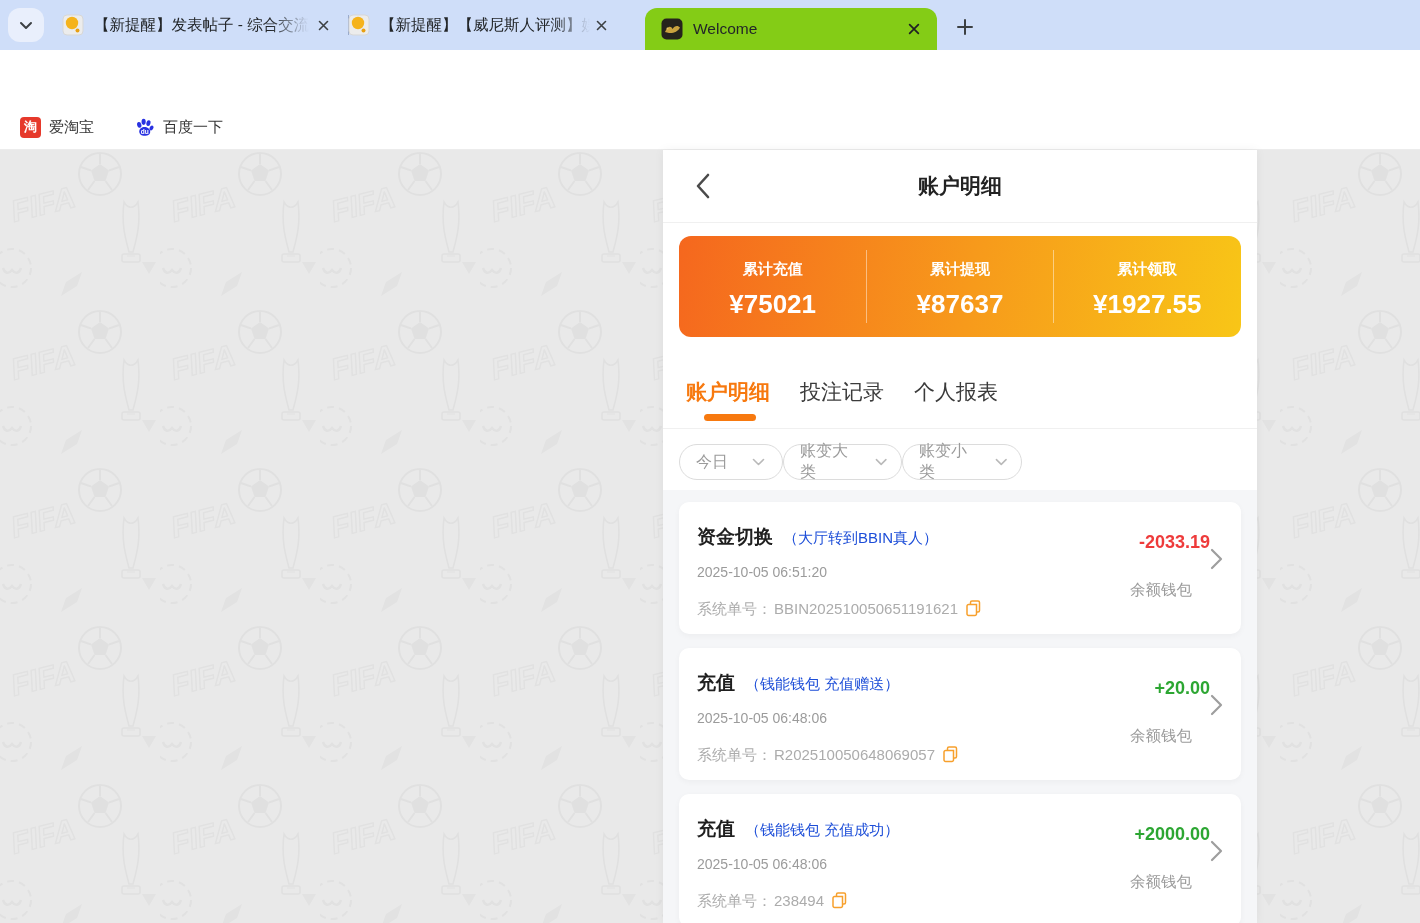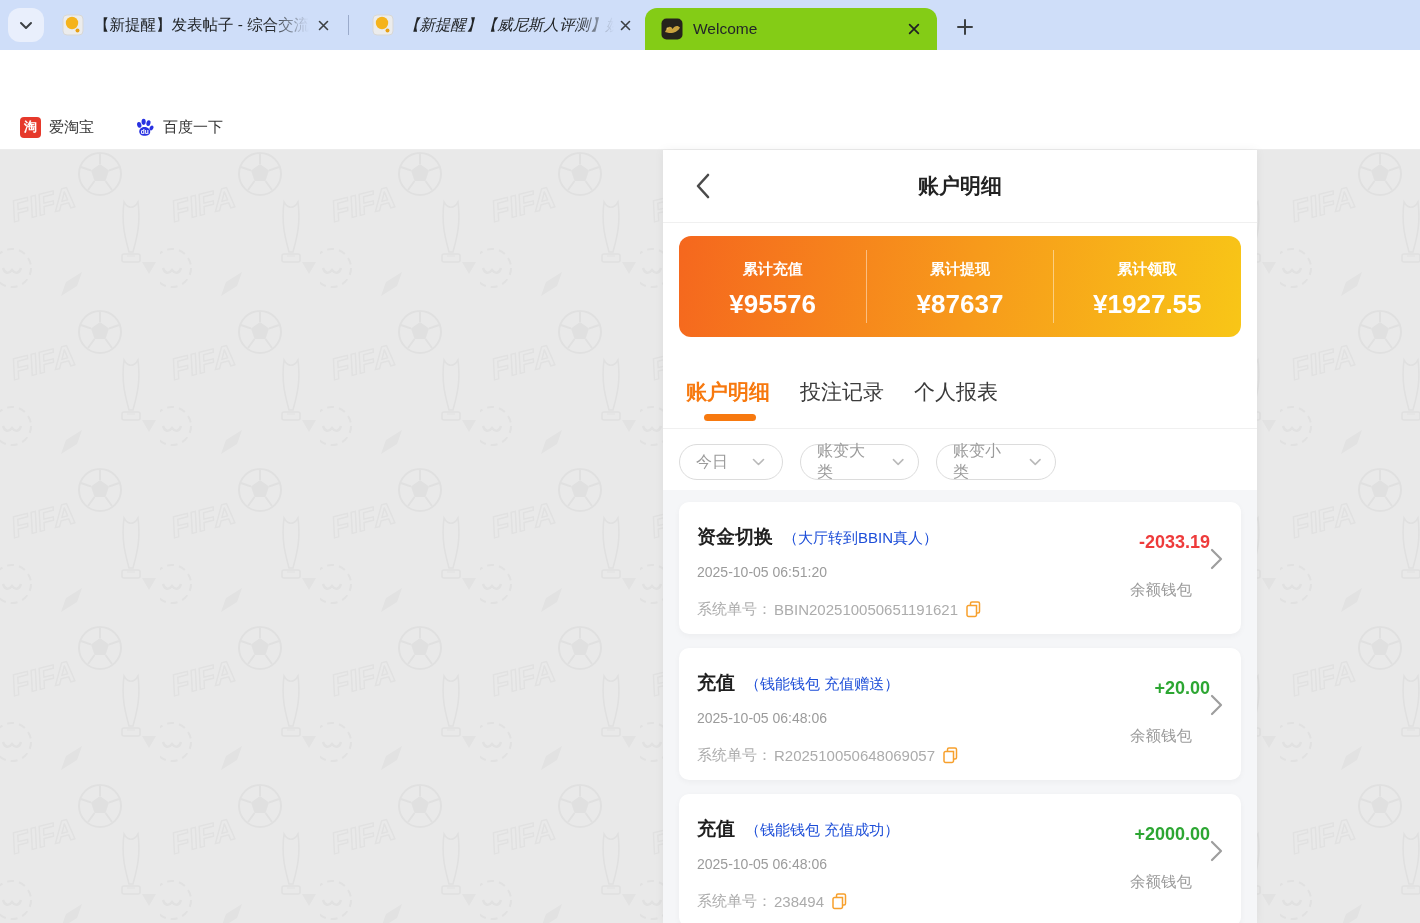--- a/index.html
+++ b/index.html
@@ -11,21 +11,21 @@
   
   .tabbar { left:0; top:0; width:1420px; height:50px; background:#cfdef9; }
   .collapse-btn { left:8px; top:8px; width:36px; height:34px; border-radius:12px;
                   background:#e9effc; display:flex; align-items:center; justify-content:center; cursor:pointer; }
   .btab { top:0; height:50px; display:flex; align-items:center; }
   .btab .fav { width:22px; height:22px; flex:0 0 22px; }
   .btab-title { font-size:15.5px; color:#232629; margin-left:10px; white-space:nowrap; overflow:hidden;
                 -webkit-mask-image:linear-gradient(90deg,#000 82%,transparent);
                 mask-image:linear-gradient(90deg,#000 82%,transparent); }
   .tab1 { left:52px; width:294px; padding-left:10px; }
-  .tab2 { left:360px; width:288px; padding-left:12px;font-style:italic; }
+  .tab2 { left:336px; width:288px; padding-left:12px; }
   .tab-sep { left:348px; top:15px; width:1px; height:20px; background:rgba(70,90,130,.38); }
   .tab-close { margin-left:auto; margin-right:12px; width:22px; height:22px; border-radius:50%;
                display:flex; align-items:center; justify-content:center; cursor:pointer; flex:0 0 22px; }
   .tab-active { left:645px; width:292px; top:8px; height:42px; background:#84cc16;
                 border-radius:12px 12px 0 0; padding-left:16px; }
   .tab-active .btab-title { -webkit-mask-image:none; mask-image:none; font-size:15.5px; }
   .newtab-btn { left:948px; top:10px; width:34px; height:34px; border-radius:8px; display:flex;
                 align-items:center; justify-content:center; cursor:pointer; }
 
   .toolbar { left:0; top:50px; width:1420px; height:55px; background:#fff; }
@@ -58,36 +58,36 @@
   .sum-col { flex:1; display:flex; flex-direction:column; align-items:center; }
   .sum-label { margin-top:24px; font-size:15px; color:#fff; font-weight:700; }
   .sum-value { margin-top:10px; font-size:26px; color:#fff; font-weight:bold; }
   .vdiv { top:100px; width:1px; height:73px; background:rgba(255,255,255,.45); }
 
   .ptabs { left:23px; top:228px; display:flex; gap:30px; }
   .ptab { font-size:21px; color:#3b3b3b; cursor:pointer; }
   .ptab.active { color:#f7790f; font-weight:bold; }
   .tab-underline { left:41px; top:264px; width:52px; height:7px; border-radius:4px; background:#f7790f; }
 
-  .filters { left:16px; top:294px; display:flex; gap:17px; }
+  .filters { left:16px; top:294px; display:flex; }
   .fpill { height:36px; border:1px solid #dcdcdc; border-radius:18px; background:#fff;
            display:flex; align-items:center; padding:0 14px 0 16px; cursor:pointer; }
   .fpill-label { font-size:16px; color:#9b9b9b; margin-right:14px; }
   .fp1 { width:104px; } .fp2 { width:119px; } .fp3 { width:120px; }
   .fp1 .fpill-label { margin-right:24px; }
 
   .list-bg { left:0; top:340px; width:594px; height:433px; background:#f5f6f8; }
   .txn-card { left:16px; width:562px; height:132px; background:#fff; border-radius:10px;
               box-shadow:0 2px 6px rgba(0,0,0,.04); cursor:pointer; }
   .tc1 { top:352px; } .tc2 { top:498px; } .tc3 { top:644px; height:133px; }
   .txn-titlerow { left:18px; top:22px; display:flex; align-items:baseline; gap:10px; white-space:nowrap; }
   .txn-type { font-size:19px; font-weight:bold; color:#1f1f1f; }
   .txn-subtitle { font-size:15px; color:#1d4ed8; }
   .txn-date { left:18px; top:62px; font-size:14px; color:#9b9b9b; }
-  .txn-order { left:18px; top:98px; display:flex; align-items:center; font-size:15px; color:#acacac; }
+  .txn-order { left:18px; top:98px; display:flex; font-size:15px; color:#acacac; }
   .txn-order .order-no { margin-left:2px; }
   .copy-ic { margin-left:8px; cursor:pointer; }
   .txn-amount { top:30px; right:31px; font-size:18px; font-weight:600; text-align:right; }
   .txn-wallet { top:78px; right:49px; font-size:15.5px; color:#9b9b9b; }
   .txn-chev { top:46px; right:18px; }
 </style>
 </head>
 <body>
 
 <div id="stage">
@@ -233,21 +233,21 @@
     <div class="abs back-btn">
       <svg width="16" height="26" viewBox="0 0 16 26">
         <path d="M13 2 L3 13 L13 24" fill="none" stroke="#4a4a4a" stroke-width="2.6" stroke-linecap="round" stroke-linejoin="round"></path>
       </svg>
     </div>
     <div class="abs hdiv" style="top:72px"></div>
 
     <div class="abs summary">
       <div class="sum-col">
         <span class="sum-label">累计充值</span>
-        <span class="sum-value">¥95576</span>
+        <span class="sum-value">¥75021</span>
       </div>
       <div class="sum-col">
         <span class="sum-label">累计提现</span>
         <span class="sum-value">¥87637</span>
       </div>
       <div class="sum-col">
         <span class="sum-label">累计领取</span>
         <span class="sum-value">¥1927.55</span>
       </div>
     </div>

